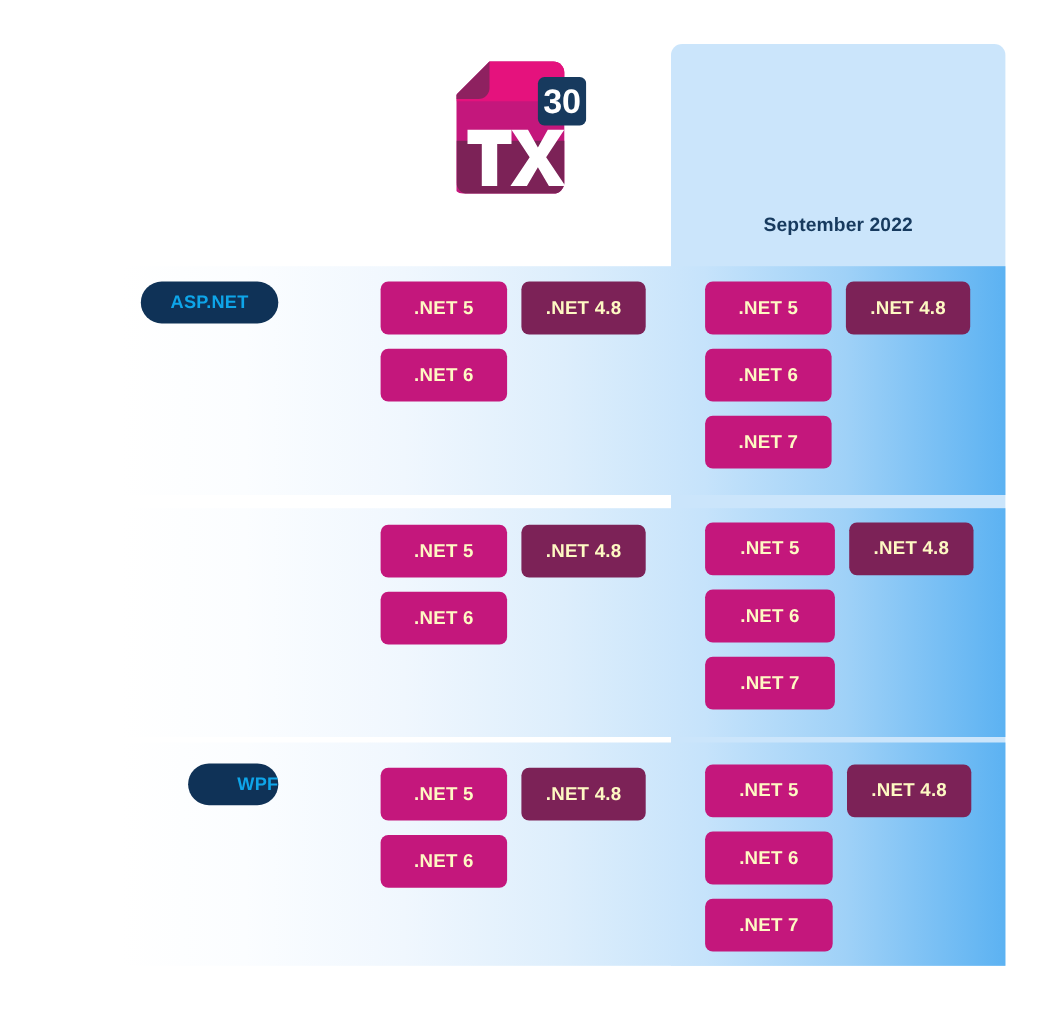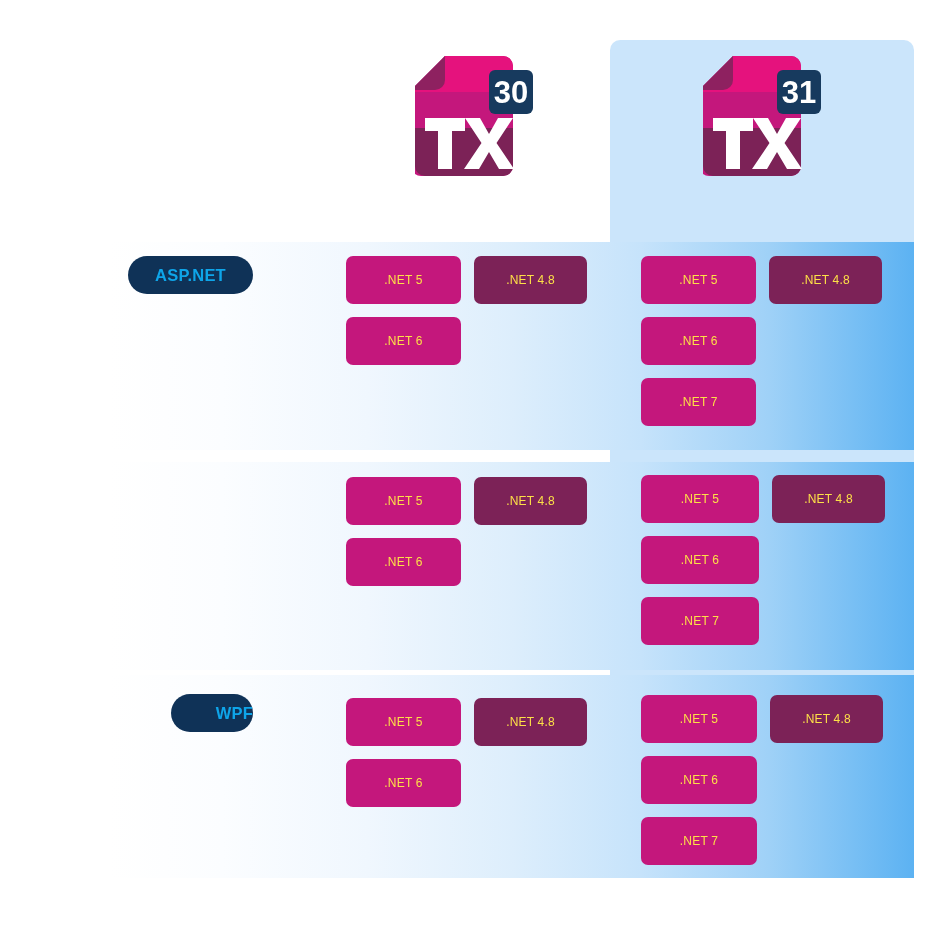--- a/index.html
+++ b/index.html
@@ -117,23 +117,23 @@
   }
   .badge-row {
     display: flex;
     gap: 13px;
     margin-bottom: 13px;
   }
   .badge {
     height: 48px;
     line-height: 48px;
     border-radius: 7px;
-    color: #fde047;
-    font-size: 12px;
-    font-weight: normal;
+    color: #fef9c3;
+    font-size: 17px;
+    font-weight: bold;
     text-align: center;
     white-space: nowrap;
     letter-spacing: .2px;
     box-sizing: border-box;
     padding: 0 14px;
     min-width: 113px;
   }
   .badge.core   { background: #C4177C; }
   .badge.legacy { background: #7C2257; }
 </style>
@@ -164,34 +164,21 @@
           </g>
 
           <rect x="74" y="18" width="44" height="44" rx="6" fill="#173A5E"></rect>
           <text x="96" y="51" text-anchor="middle" font-family="'Liberation Sans', sans-serif" font-size="31" font-weight="bold" fill="#FFFFFF">30</text>
         </svg>
       </div>
       <div class="month-label"></div>
     </div>
 
     <div class="hdr-cell right">
-      <div class="logo-wrap">
-        <svg width="118" height="128" viewBox="0 0 118 128" xmlns="http://www.w3.org/2000/svg">
-          <path d="M30 4 h58 a10 10 0 0 1 10 10 v100 a10 10 0 0 1 -10 10 h-82 a10 10 0 0 1 -10 -10 v-76 z" fill="#C4177C"></path>
-          <path d="M30 4 h58 a10 10 0 0 1 10 10 v26 h-98 v-2 z" fill="#E5127D"></path>
-          <path d="M0 76 h98 v38 a10 10 0 0 1 -10 10 h-78 a10 10 0 0 1 -10 -10 z" fill="#7C2257"></path>
-          <path d="M30 4 v24 a10 10 0 0 1 -10 10 h-24 z" fill="#8E2160"></path>
-          <g fill="#FFFFFF">
-            <path d="M10 66 h40 v13 h-13 v38 h-14 v-38 h-13 z"></path>
-            <path d="M50 66 h15 l9 16 l9 -16 h15 l-16.5 25 l17.5 26 h-15 l-10 -17 l-10 17 h-15 l17.5 -26 z"></path>
-          </g>
-          <rect x="74" y="18" width="44" height="44" rx="6" fill="#173A5E"></rect>
-          <text x="96" y="51" text-anchor="middle" font-family="'Liberation Sans', sans-serif" font-size="31" font-weight="bold" fill="#FFFFFF">31</text>
-        </svg>
-      </div>
+      <div class="month-label">September 2022</div>
     </div>
   </div>
 
   <div class="row row-1"></div>
   <div class="row row-2"></div>
   <div class="row row-3"></div>
 
   <div class="pill" style="left:128px; top:256px; width:125px;">ASP.NET</div>
 
   <div class="badge-grid" style="left:346px; top:256px;">

